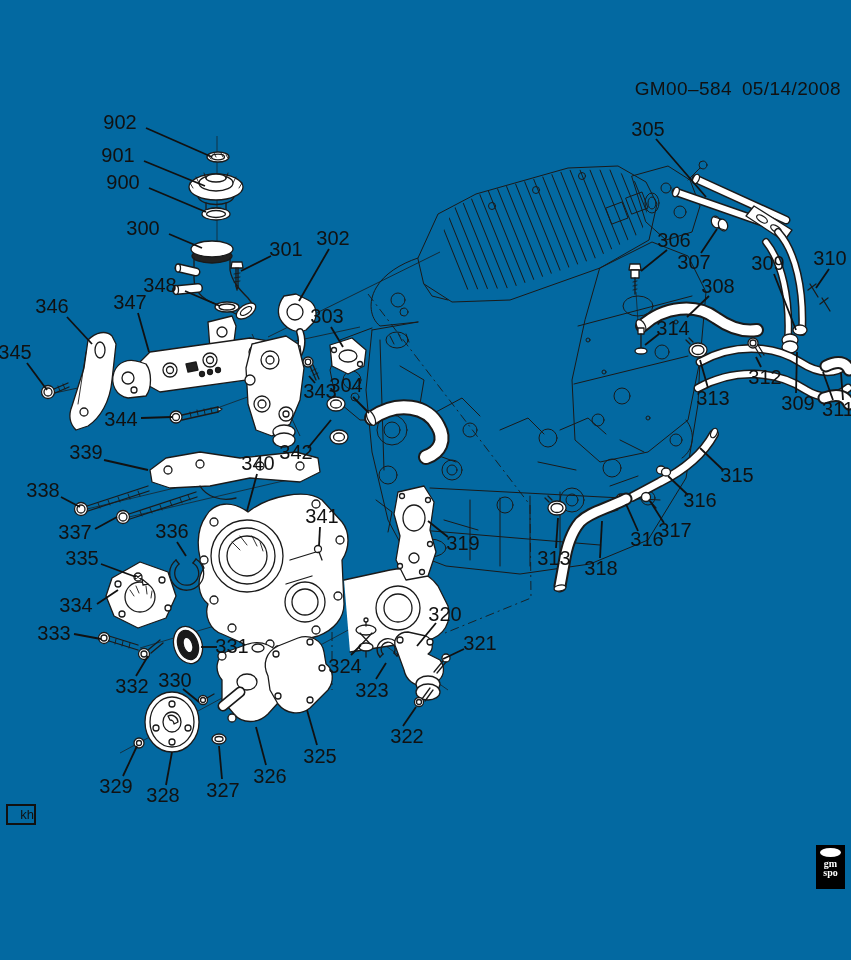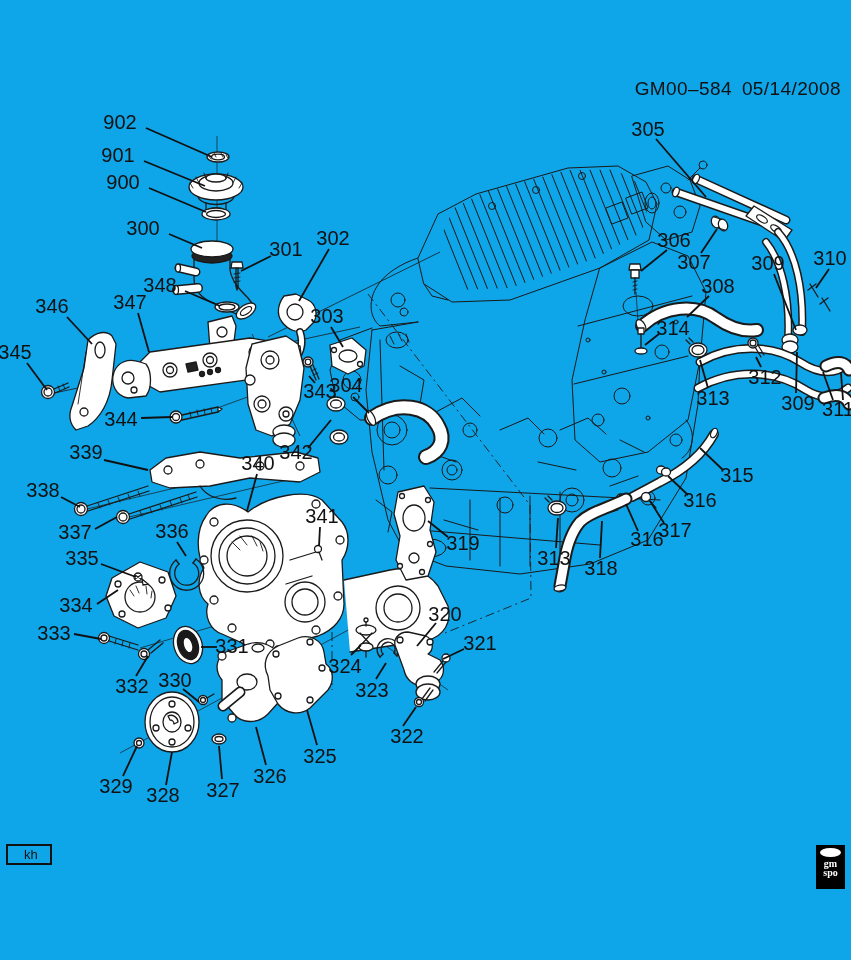--- a/index.html
+++ b/index.html
@@ -1,26 +1,26 @@
 <!DOCTYPE html>
 <html><head>
 <meta charset="utf-8">
 <style>
   html,body{margin:0;padding:0;background:#fff;}
-  #page{position:relative;width:851px;height:960px;background:#0ea5e9;overflow:hidden;
+  #page{position:relative;width:851px;height:960px;background:#0369a1;overflow:hidden;
         font-family:"Liberation Sans",sans-serif;color:#111;}
   #header{position:absolute;left:0;top:78px;width:841px;text-align:right;
           font-size:19px;letter-spacing:.4px;white-space:pre;}
   #header span{margin-left:10px;}
   #artsvg{position:absolute;left:0;top:0;}
   .callout{font-family:"Liberation Sans",sans-serif;font-size:20px;fill:#111;}
   .hoseO{stroke:#1a1a1a;fill:none;}
   .hoseI{stroke:#fff;fill:none;}
-  #kh-box{position:absolute;left:6px;top:844px;width:26px;height:17px;border:2px solid #111;
-          font-size:13px;text-align:left;line-height:17px;padding-left:16px;}
+  #kh-box{position:absolute;left:6px;top:804px;width:26px;height:17px;border:2px solid #111;
+          font-size:13px;text-align:right;line-height:17px;}
   #logo{position:absolute;left:816px;top:845px;width:29px;height:44px;background:#000;
         text-align:center;}
   #logo .oval{width:21px;height:9px;background:#fff;border-radius:50%;margin:3px auto 2px auto;}
   #logo .lt{color:#fff;font-family:"Liberation Serif",serif;font-weight:bold;
             font-size:10px;line-height:9px;text-align:center;}
 </style>
 </head>
 <body>
 
 <div id="page">

